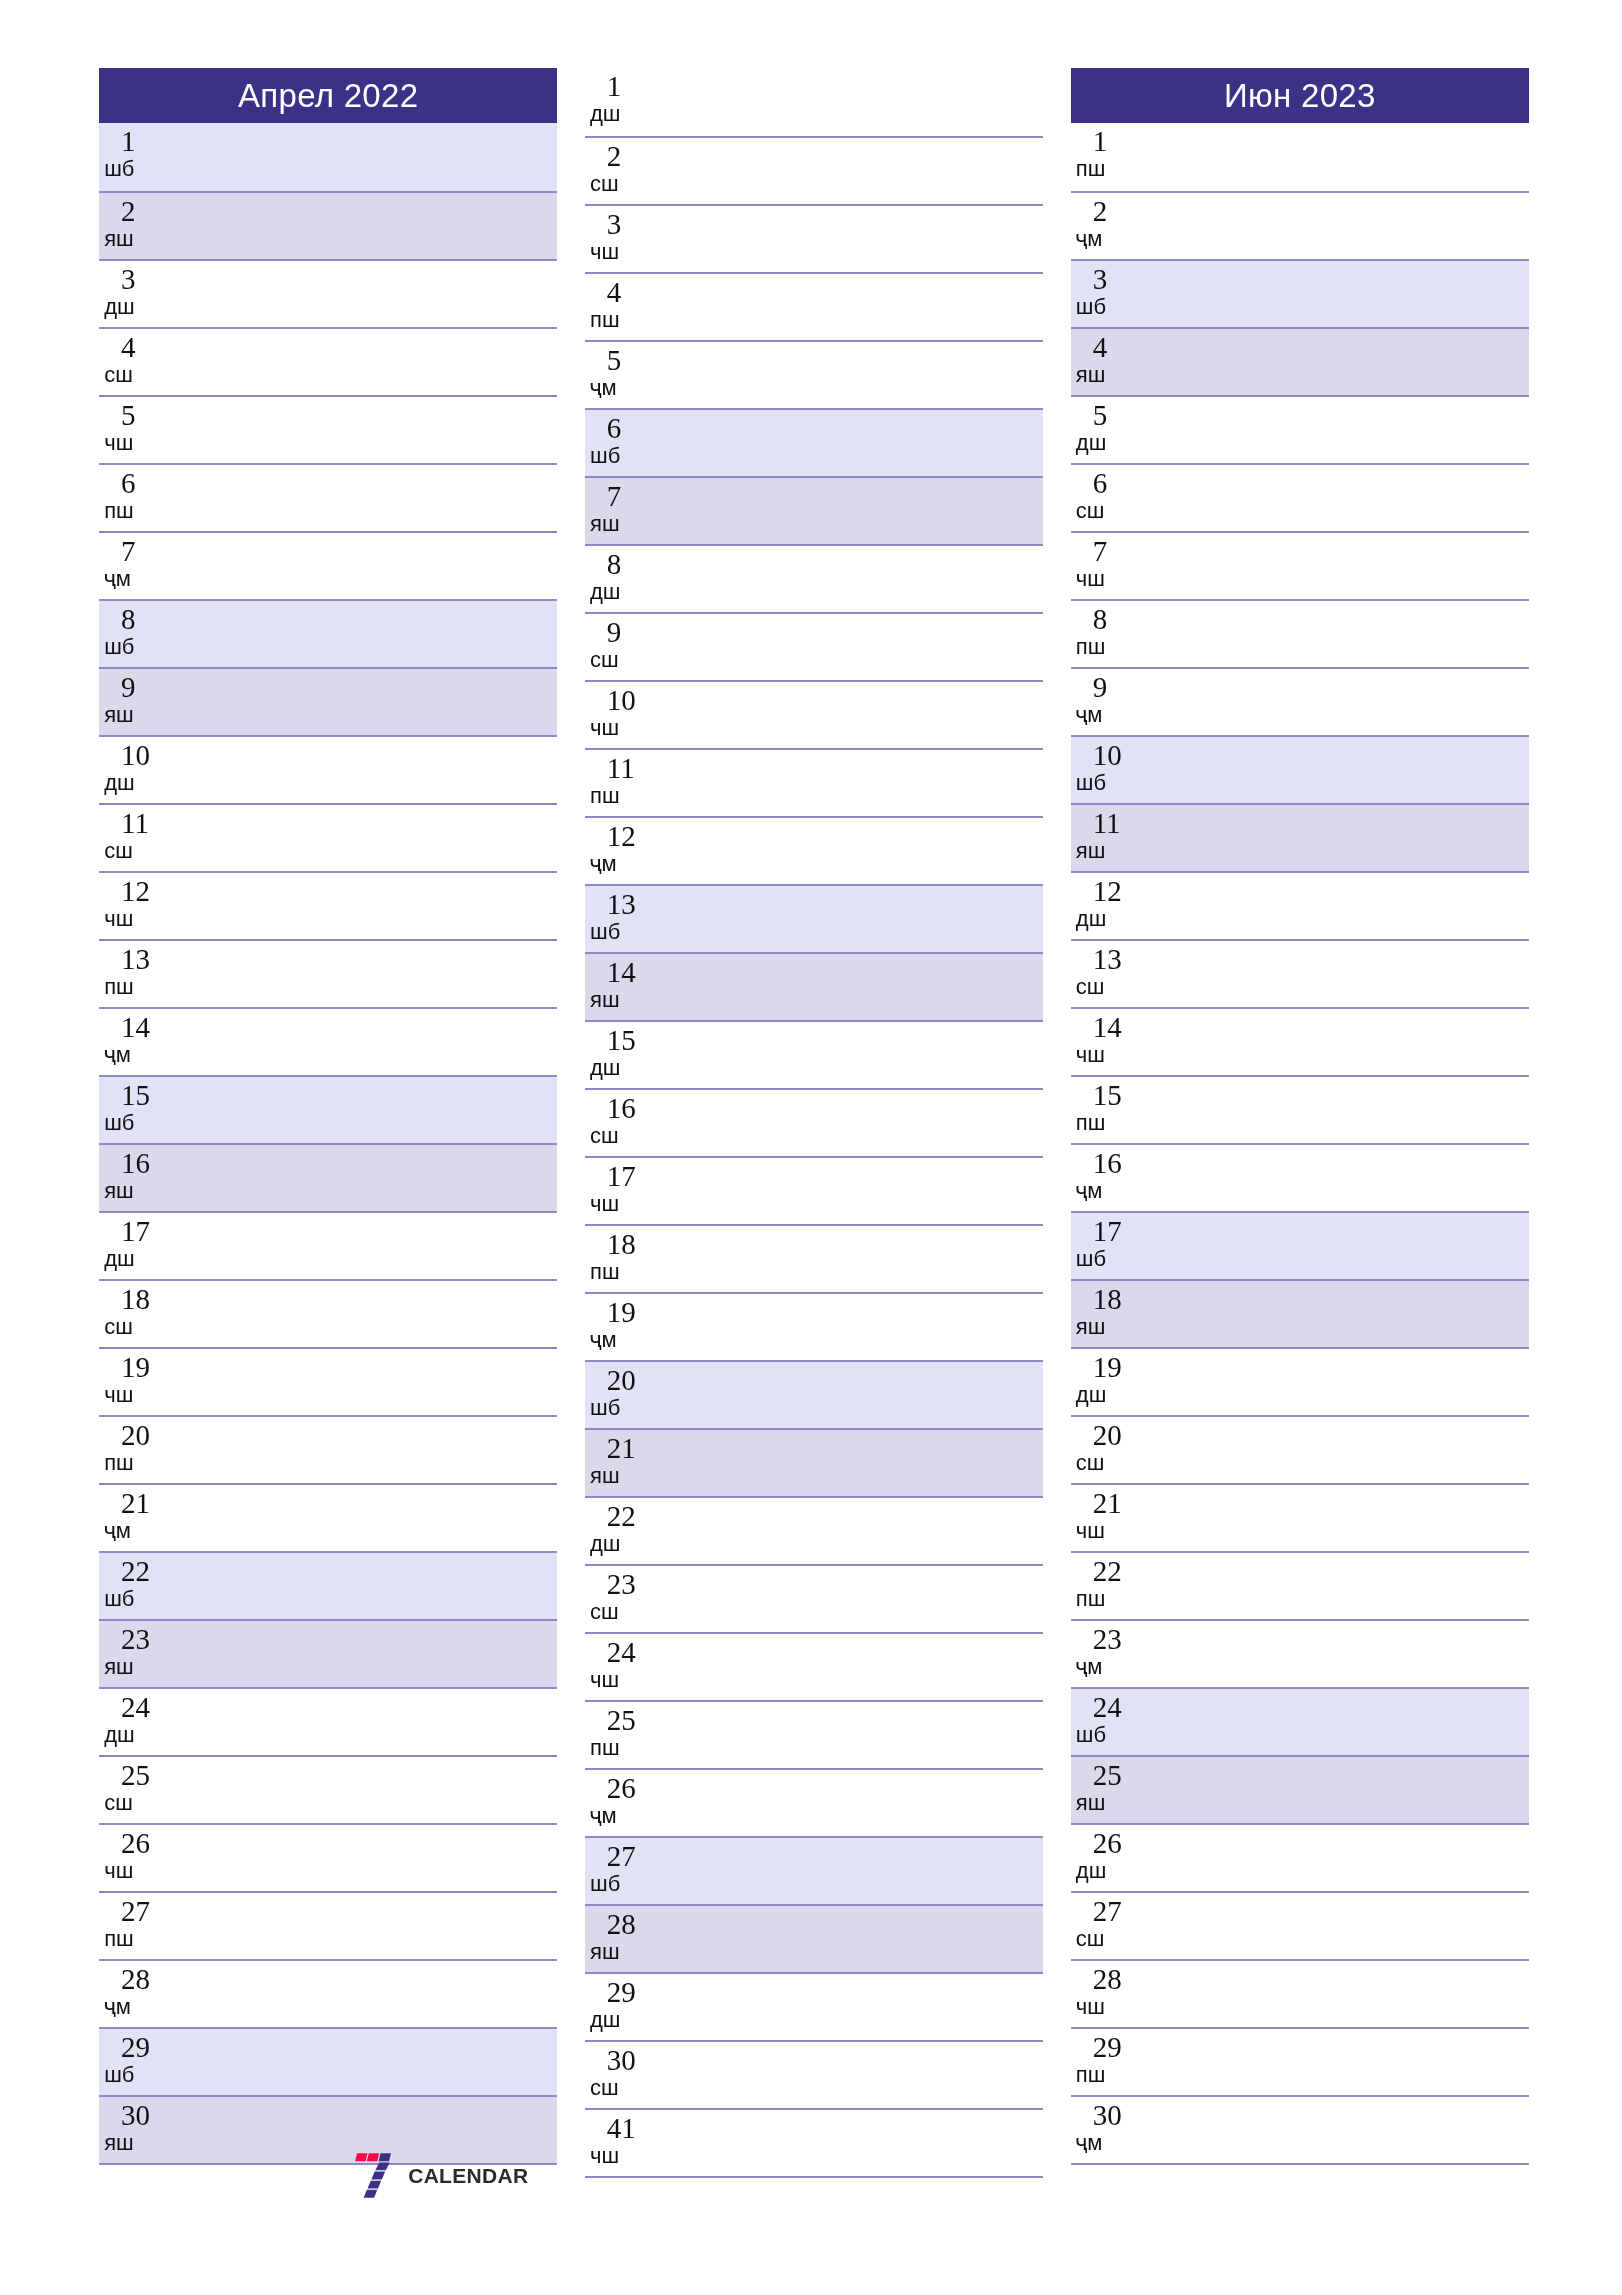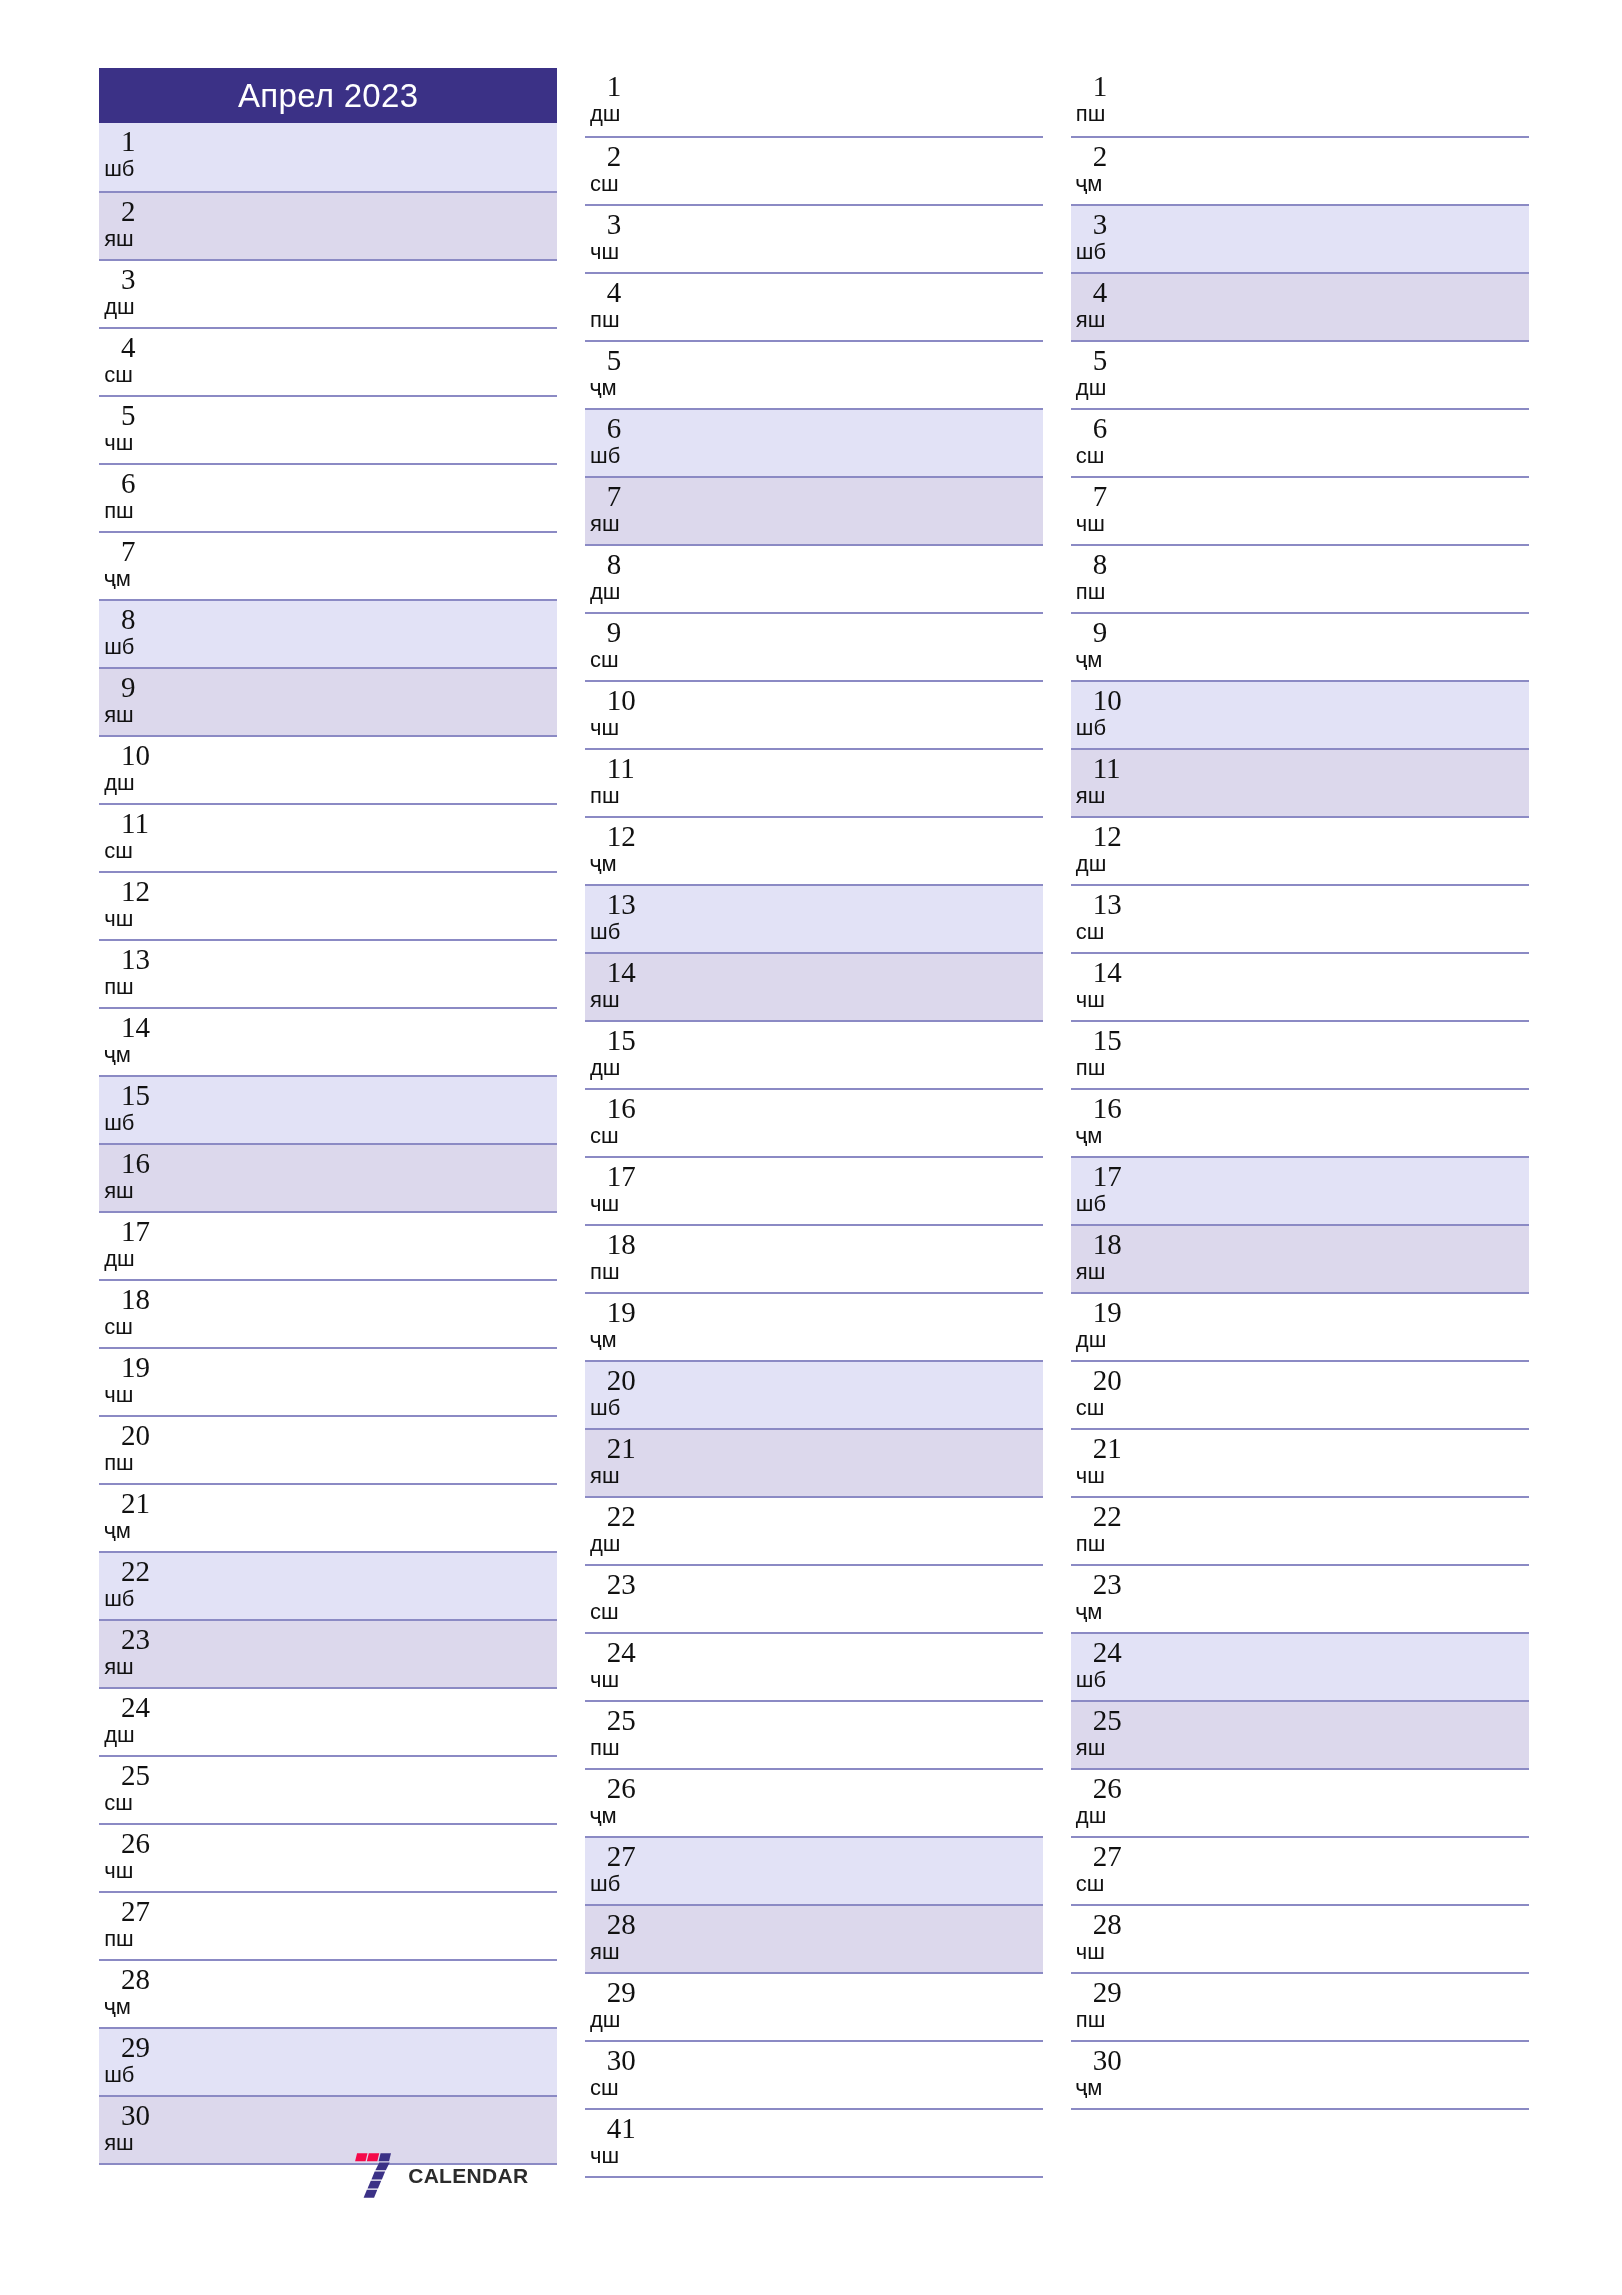--- a/index.html
+++ b/index.html
@@ -133,21 +133,21 @@
     line-height: 1;
   }
 </style>
 </head>
 <body>
 
 <div id="page">
 
   <div id="columns">
       <div class="month-col">
-        <div class="month-header">Апрел 2023</div>
+        <div class="month-header">Апрел 2022</div>
         <div class="days">
           <div class="day-row sat">
             <span class="day-num">1</span>
             <span class="day-wd">шб</span>
           </div>
           <div class="day-row sun">
             <span class="day-num">2</span>
             <span class="day-wd">яш</span>
           </div>
           <div class="day-row">
@@ -386,20 +386,21 @@
             <span class="day-num">30</span>
             <span class="day-wd">сш</span>
           </div>
           <div class="day-row">
             <span class="day-num">41</span>
             <span class="day-wd">чш</span>
           </div>
         </div>
       </div>
       <div class="month-col">
+        <div class="month-header">Июн 2023</div>
         <div class="days">
           <div class="day-row">
             <span class="day-num">1</span>
             <span class="day-wd">пш</span>
           </div>
           <div class="day-row">
             <span class="day-num">2</span>
             <span class="day-wd">ҷм</span>
           </div>
           <div class="day-row sat">

